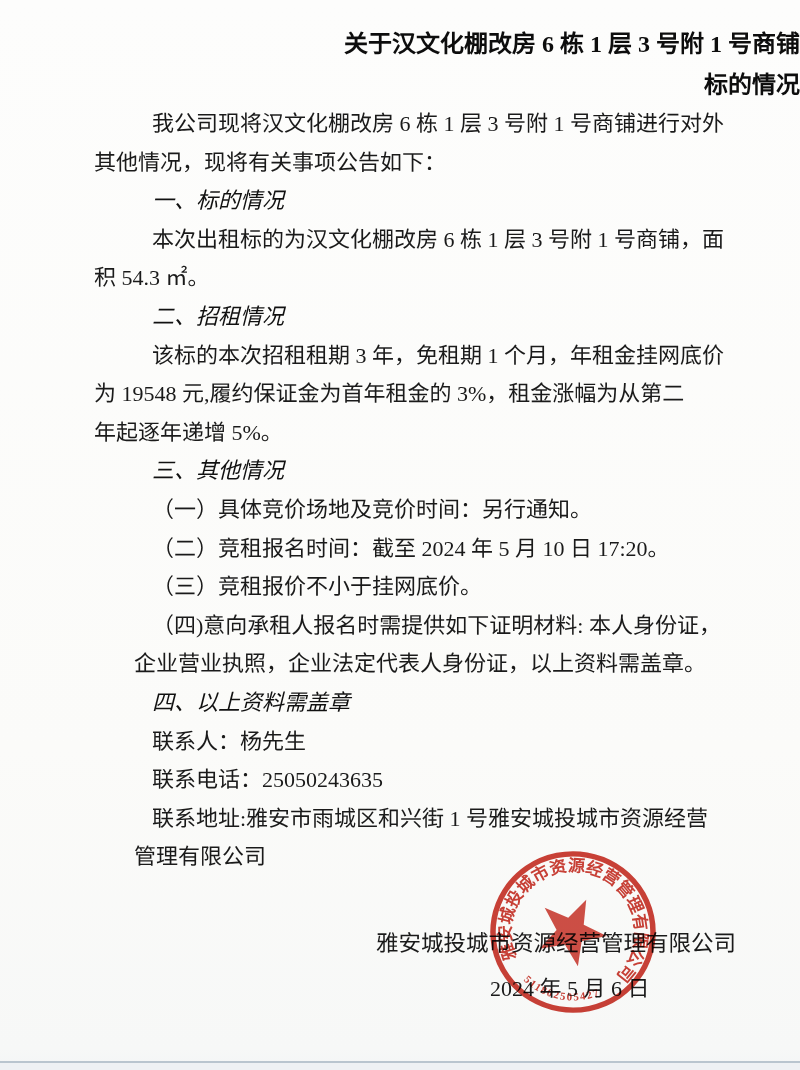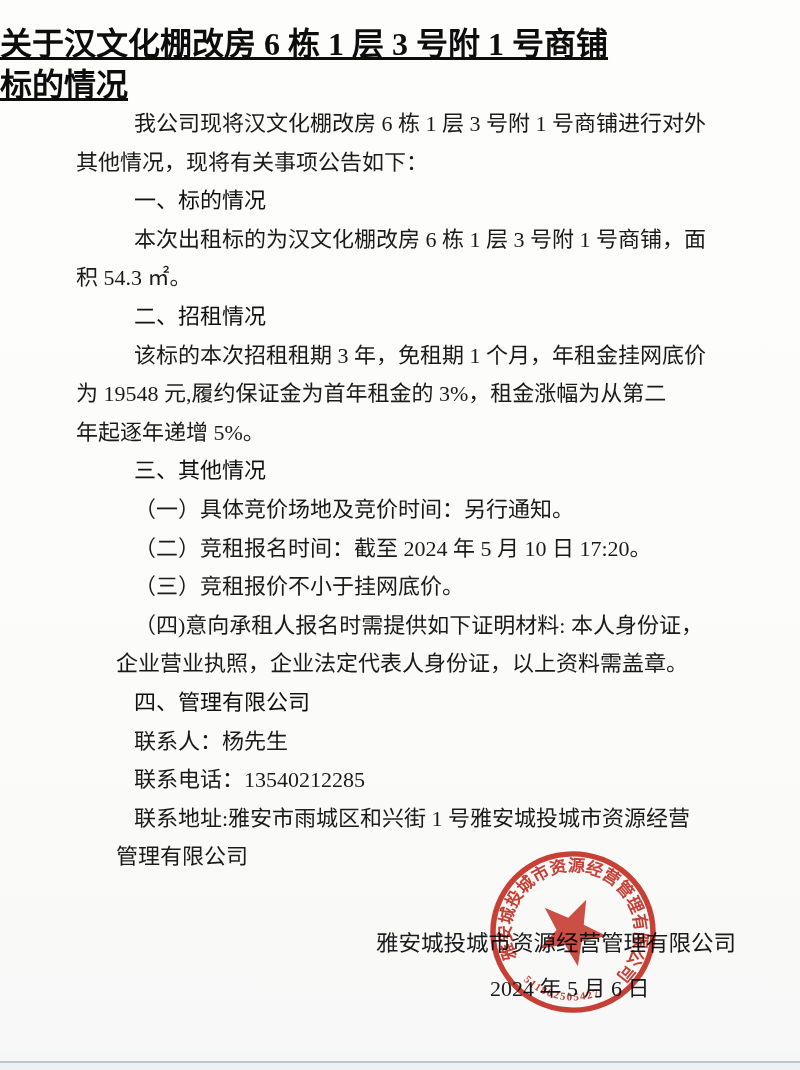--- a/index.html
+++ b/index.html
@@ -8,36 +8,35 @@
     font-family:"Liberation Serif","DejaVu Serif",serif;
     background:#e9ecef;
   }
   .page{
     position:relative;width:800px;height:1070px;
     background:linear-gradient(180deg,#fdfdfc 0%,#fbfbf9 70%,#f7f8f7 98%,#f3f5f6 100%);
     color:#161616;
   }
   .doc-title{
     position:absolute;top:24px;left:0;width:800px;
-    text-align:left;font-weight:bold;color:#0d0d0d;
-    font-size:32px;line-height:41px;
+    text-align:right;font-weight:bold;color:#0d0d0d;
+    font-size:24px;line-height:41px;
     font-family:"Liberation Serif","DejaVu Serif",serif;
-    text-decoration:underline;
   }
   .body-text{
-    position:absolute;top:105px;left:76px;width:660px;
+    position:absolute;top:105px;left:94px;width:660px;
   }
   .line{
     display:block;height:38.6px;line-height:38.6px;
     font-size:22px;white-space:nowrap;color:#1a1a1a;
     font-family:"Liberation Serif","DejaVu Serif",serif;
   }
   .line.indent{padding-left:58px;}
   .line.hang{padding-left:40px;}
-  .line.heading{font-family:"Liberation Sans","DejaVu Sans",sans-serif;font-weight:500;color:#111;}
+  .line.heading{font-family:"Liberation Sans","DejaVu Sans",sans-serif;font-weight:500;color:#111;font-style:italic;}
   .sig-company{
     position:absolute;top:931px;left:376px;
     font-size:22.5px;line-height:26px;color:#1a1a1a;white-space:nowrap;
   }
   .sig-date{
     position:absolute;top:976px;left:490px;
     font-size:22px;line-height:25px;color:#1a1a1a;white-space:nowrap;
   }
   .seal{
     position:absolute;left:487px;top:848px;width:172px;height:168px;
@@ -72,23 +71,23 @@
     <span class="line indent heading">二、招租情况</span>
     <span class="line indent">该标的本次招租租期 3 年，免租期 1 个月，年租金挂网底价</span>
     <span class="line">为 19548 元,履约保证金为首年租金的 3%，租金涨幅为从第二</span>
     <span class="line">年起逐年递增 5%。</span>
     <span class="line indent heading">三、其他情况</span>
     <span class="line indent">（一）具体竞价场地及竞价时间：另行通知。</span>
     <span class="line indent">（二）竞租报名时间：截至 2024 年 5 月 10 日 17:20。</span>
     <span class="line indent">（三）竞租报价不小于挂网底价。</span>
     <span class="line indent">（四)意向承租人报名时需提供如下证明材料: 本人身份证，</span>
     <span class="line hang">企业营业执照，企业法定代表人身份证，以上资料需盖章。</span>
-    <span class="line indent heading">四、管理有限公司</span>
+    <span class="line indent heading">四、以上资料需盖章</span>
     <span class="line indent">联系人：杨先生</span>
-    <span class="line indent">联系电话：13540212285</span>
+    <span class="line indent">联系电话：25050243635</span>
     <span class="line indent">联系地址:雅安市雨城区和兴街 1 号雅安城投城市资源经营</span>
     <span class="line hang">管理有限公司</span>
   </div>
 
   <div class="sig-company">雅安城投城市资源经营管理有限公司</div>
   <div class="sig-date">2024 年 5 月 6 日</div>
 
   <svg class="seal" viewBox="0 0 172 172" preserveAspectRatio="none">
     <g transform="rotate(10 86 86)">
       <circle cx="86" cy="86" r="80" fill="none" stroke-width="5.5" stroke="#c5261b"></circle>

